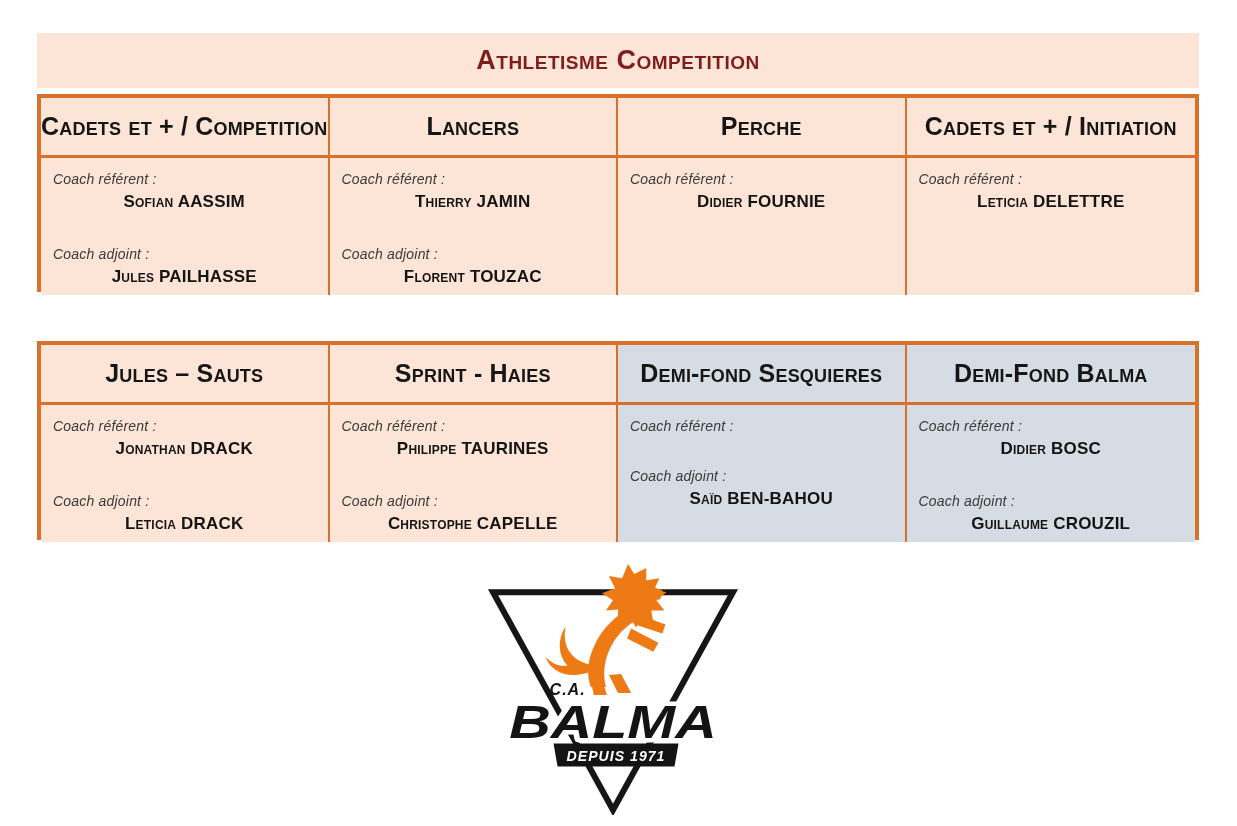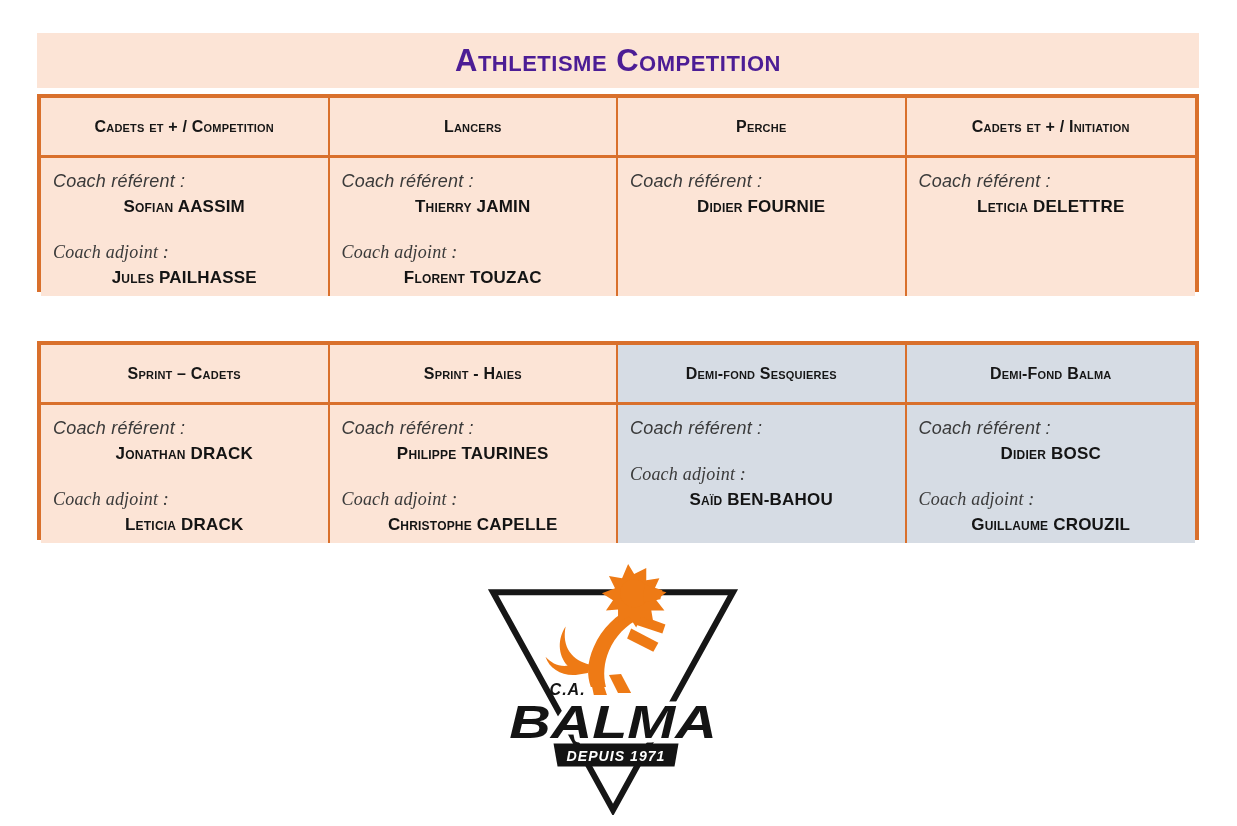--- a/index.html
+++ b/index.html
@@ -14,21 +14,21 @@
   body{font-family:"Liberation Sans", sans-serif;color:var(--text-dark);}
   .page{position:relative;width:1237px;height:826px;background:#ffffff;overflow:hidden;}
 
   
   .title-banner{
     position:absolute;left:37px;top:33px;width:1162px;height:55px;
     background:var(--orange-fill);
     display:flex;align-items:center;justify-content:center;
   }
   .title-banner .title-text{
-    font-variant:small-caps;font-weight:bold;font-size:31px;letter-spacing:.5px;color:#4c1d95;
+    font-variant:small-caps;font-weight:bold;font-size:27px;letter-spacing:.5px;color:#7f1d1d;
   }
 
   
   .staff-table{
     position:absolute;left:37px;width:1162px;
     border:4px solid var(--accent-border);
     background:#fff;
   }
   .staff-table.t1{top:94px;height:198px;}
   .staff-table.t2{top:341px;height:199px;}
@@ -37,28 +37,28 @@
   .t1 .body-row{display:grid;grid-template-columns:repeat(4,1fr);height:127px;}
   .t2 .body-row{display:grid;grid-template-columns:repeat(4,1fr);height:128px;}
 
   .cell{border-right:2px solid var(--accent-border);}
   .cell:last-child{border-right:none;}
   .cell.orange{background:var(--orange-fill);}
   .cell.blue{background:var(--blue-fill);}
 
   .cell.head{
     display:flex;align-items:center;justify-content:center;
-    font-variant:small-caps;font-weight:bold;font-size:16px;letter-spacing:.2px;
+    font-variant:small-caps;font-weight:bold;font-size:25px;letter-spacing:.2px;
     white-space:nowrap;color:#161616;
   }
   .cell.body{padding:13px 12px 8px 12px;}
   .coach-label{
-    font-style:italic;font-size:18px;color:#3a3a3a;margin-bottom:5px;letter-spacing:.2px;
+    font-style:italic;font-size:14px;color:#3a3a3a;margin-bottom:5px;letter-spacing:.2px;
   }
-  .coach-label.adjoint{margin-top:25px;font-family:Liberation Serif, serif;}
+  .coach-label.adjoint{margin-top:34px;}
   .coach-name{
     text-align:center;font-variant:small-caps;font-weight:bold;font-size:17px;color:#141414;
     letter-spacing:.2px;
   }
 
   
   .club-logo{position:absolute;left:487px;top:561px;width:252px;height:254px;}
   .club-logo svg{width:100%;height:100%;display:block;}
   .logo-balma-text{font-family:"Liberation Sans", sans-serif;font-weight:bold;font-style:italic;}
 </style>
@@ -97,21 +97,21 @@
       </div>
       <div class="cell body orange">
         <div class="coach-label">Coach référent :</div>
         <div class="coach-name">Leticia DELETTRE</div>
       </div>
     </div>
   </div>
 
   <div class="staff-table t2">
     <div class="head-row">
-      <div class="cell head orange">Sprint – Cadets</div>
+      <div class="cell head orange">Jules – Sauts</div>
       <div class="cell head orange">Sprint - Haies</div>
       <div class="cell head blue">Demi-fond Sesquieres</div>
       <div class="cell head blue">Demi-Fond Balma</div>
     </div>
     <div class="body-row">
       <div class="cell body orange">
         <div class="coach-label">Coach référent :</div>
         <div class="coach-name">Jonathan DRACK</div>
         <div class="coach-label adjoint">Coach adjoint :</div>
         <div class="coach-name">Leticia DRACK</div>

